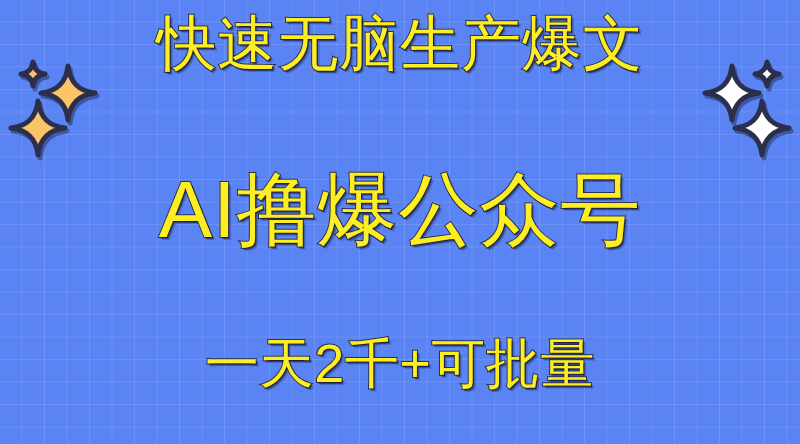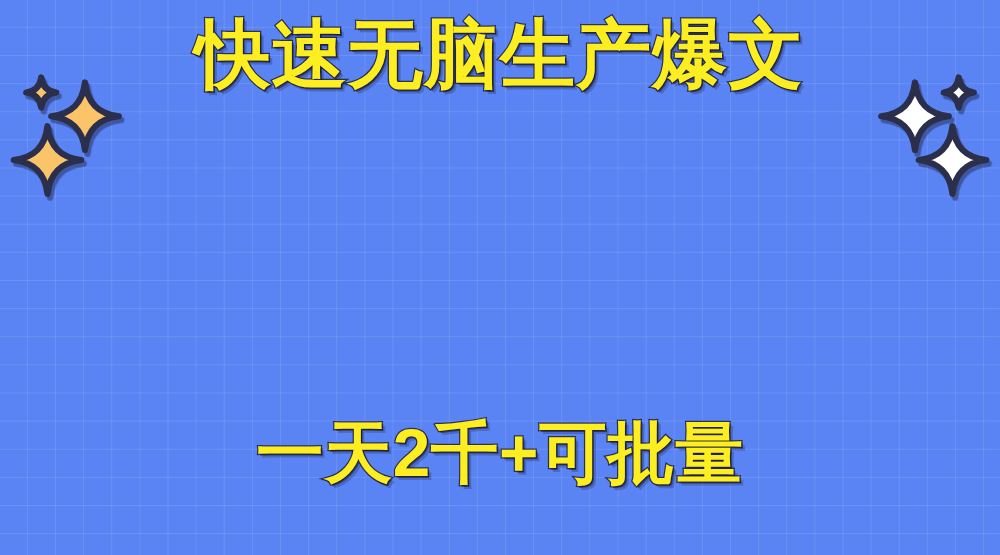--- a/index.html
+++ b/index.html
@@ -27,21 +27,21 @@
     background-position: -1px -1px;
     pointer-events: none;
   }
 
   
   .line {
     position: absolute;
     left: 0;
     width: 800px;
     text-align: center;
-    font-weight: 700;
+    font-weight: 400;
     color: #fcee21;
     white-space: nowrap;
     letter-spacing: 0.01em;
     line-height: 1;
     -webkit-text-stroke: 2px #2c3150;
     paint-order: stroke fill;
     text-shadow:
        1.5px 1.5px 0 rgba(24,28,56,0.55),
        3px 3px 0 rgba(24,28,56,0.25);
   }
@@ -104,16 +104,17 @@
     <svg class="sparkle white sp-shadow" style="left:702px; top:63px;" width="60" height="60" viewBox="0 0 60 60" aria-hidden="true">
       <path d="M30 3 C32 19.5 40.5 28 57 30 C40.5 32 32 40.5 30 57 C28 40.5 19.5 32 3 30 C19.5 28 28 19.5 30 3 Z"></path>
     </svg>
     <svg class="sparkle white sp-shadow" style="left:732px; top:98px;" width="60" height="60" viewBox="0 0 60 60" aria-hidden="true">
       <path d="M30 3 C32 19.5 40.5 28 57 30 C40.5 32 32 40.5 30 57 C28 40.5 19.5 32 3 30 C19.5 28 28 19.5 30 3 Z"></path>
     </svg>
   </div>
 
   <div class="line" id="line-1">快速无脑生产爆文</div>
 
+  <div class="line" id="line-2">AI撸爆公众号</div>
 
   <div class="line" id="line-3">一天2千+可批量</div>
 
 </div>
 
 </body></html>

